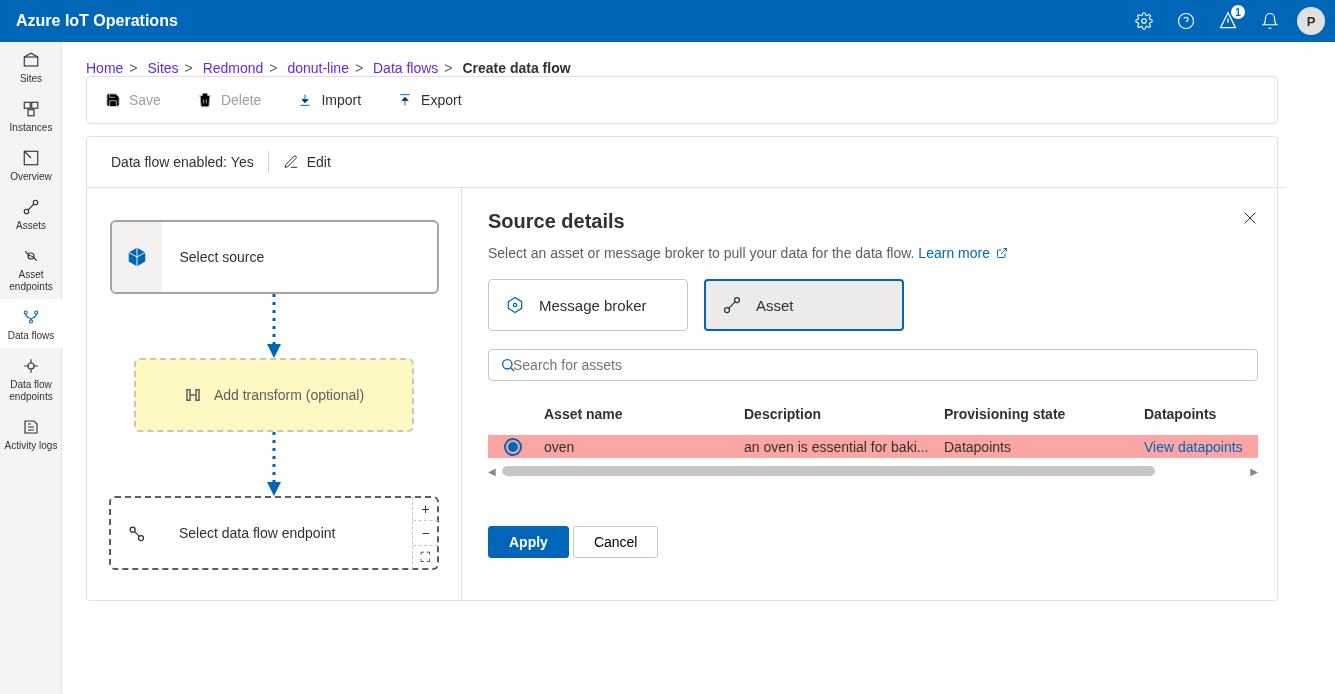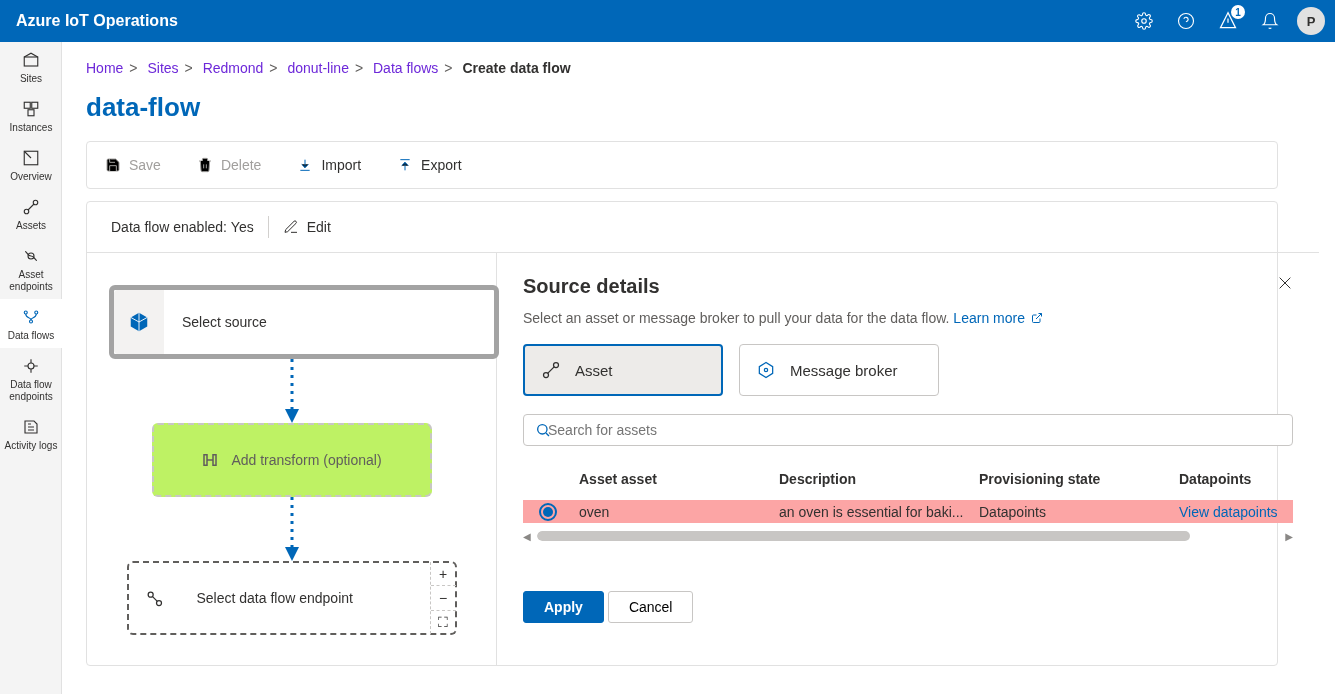--- a/index.html
+++ b/index.html
@@ -28,23 +28,23 @@
   .toolbar { display:flex; align-items:center; height:48px; border:1px solid #e1e1e1; border-radius:4px; padding:0 18px; margin-bottom:12px; gap:36px;}
   .tb-i { display:flex; gap:8px; cursor:pointer; }
   .tb-i.disabled, .tb-i.disabled * { color:#a19f9d; stroke:#a19f9d; cursor:default; }
   .tb-i:not(.disabled) svg { stroke:#0067b8; }
   .banner { display:flex; align-items:center; height:50px; padding:0 24px; }
   .pipe { width:1px; height:22px; background:#d2d0ce; margin:0 14px; }
   .edit { display:flex; align-items:center; gap:8px; cursor:pointer; }
   .diagram-row { display:flex; }
   .diagram-col { width:410px; border-top:1px solid #e1e1e1; border-right:1px solid #e1e1e1; padding:32px 22px 30px; }
   .node { position:relative; display:flex; align-items:center; height:74px; border-radius:6px; margin:0 auto; }
-  .n-src { width:390px; border:5px solid #a3a3a3; background:#fff; }
+  .n-src { width:329px; border:2px solid #a3a3a3; background:#fff; }
   .n-src-icon { width:50px; height:100%; display:flex; align-items:center; justify-content:center; background:#f3f2f1; border-radius:4px 0 0 4px; }
-  .n-tr { width:280px; border:2px dashed #c8c6c4; background:#bef264; color:#605e5c; justify-content:center; }
+  .n-tr { width:280px; border:2px dashed #c8c6c4; background:#fef9c3; color:#605e5c; justify-content:center; }
   .n-ep { width:330px; border:2px dashed #605e5c; background:#fff; }
   .n-lbl { padding:0 18px; font-size:14px; }
   .n-ep-icon { width:50px; height:100%; display:flex; align-items:center; justify-content:center; }
   .ep-btns { position:absolute; right:-1px; top:-1px; bottom:-1px; width:26px; border-left:1px dashed #c8c6c4; display:flex; flex-direction:column; }
   .ep-b{ flex:1; display:flex; align-items:center; justify-content:center; font-size:14px; cursor:pointer; }
   .ep-b + .ep-b { border-top:1px dashed #c8c6c4; }
   .conn { display:block; margin:0 auto; }
   .details-col { flex:1; border-top:1px solid #e1e1e1; padding:22px 26px; position:relative;}
   .close-x { position:absolute; top:22px; right:26px; cursor:pointer; }
   h2.det-title { margin:0 0 12px; font-size:20px; font-weight:600; }
@@ -179,21 +179,20 @@
   <div class="inner">
     <div class="crumbs">
       <a>Home</a><span class="sep">&gt;</span>
       <a>Sites</a><span class="sep">&gt;</span>
       <a>Redmond</a><span class="sep">&gt;</span>
       <a>donut-line</a><span class="sep">&gt;</span>
       <a>Data flows</a><span class="sep">&gt;</span>
       <span class="current">Create data flow</span>
     </div>
 
-    <h1 class="page-title">data-flow</h1>
 
     <div class="toolbar">
       <div class="tb-i disabled">
         <svg width="16" height="16" viewBox="0 0 24 24" stroke-width="1.5">
             <path d="M19 21H5a2 2 0 01-2-2V5a2 2 0 012-2h11l5 5v11a2 2 0 01-2 2z"></path>
             <polyline points="17 21 17 13 7 13 7 21"></polyline>
             <polyline points="7 3 7 8 15 8"></polyline>
           </svg>
         <span>Save</span>
       </div>
@@ -290,49 +289,49 @@
             <a><span>Learn more</span>
               <svg class="ext-ic" width="12" height="12" viewBox="0 0 24 24" stroke="#0067b8" fill="none" stroke-width="2">
                   <path d="M18 13v6a2 2 0 01-2 2H5a2 2 0 01-2-2V8a2 2 0 012-2h6"></path>
                   <polyline points="15 3 21 3 21 9"></polyline>
                   <line x1="10" y1="14" x2="21" y2="3"></line>
                 </svg>
             </a>
           </p>
 
           <div class="opt-row">
+            <div class="opt">
+              <svg width="20" height="20" viewBox="0 0 24 24" stroke="#0067b8" fill="none" stroke-width="1.5">
+                  <polygon points="12 3 4 8 4 16 12 21 20 16 20 8 12 3"></polygon>
+                  <circle cx="12" cy="12" r="2"></circle>
+                </svg>
+              <span class="o-lbl">Message broker</span>
+            </div>
             <div class="opt sel">
               <svg width="20" height="20" viewBox="0 0 24 24" stroke="#323130" fill="none" stroke-width="1.5">
                   <circle cx="6" cy="18" r="3"></circle>
                   <circle cx="18" cy="6" r="3"></circle>
                   <path d="M8 16L16 8"></path>
                 </svg>
               <span class="o-lbl">Asset</span>
-            </div>
-            <div class="opt">
-              <svg width="20" height="20" viewBox="0 0 24 24" stroke="#0067b8" fill="none" stroke-width="1.5">
-                  <polygon points="12 3 4 8 4 16 12 21 20 16 20 8 12 3"></polygon>
-                  <circle cx="12" cy="12" r="2"></circle>
-                </svg>
-              <span class="o-lbl">Message broker</span>
             </div>
           </div>
 
           <div class="search-wrap">
             <svg width="16" height="16" viewBox="0 0 24 24" stroke="#0067b8" fill="none" stroke-width="2">
                 <circle cx="11" cy="11" r="7"></circle>
                 <line x1="21" y1="21" x2="16.5" y2="16.5"></line>
               </svg>
             <input class="search-in" placeholder="Search for assets" style="">
           </div>
 
           <div class="tbl">
             <div class="thead">
               <div class="th c-sel"></div>
-              <div class="th c-nm">Asset asset</div>
+              <div class="th c-nm">Asset name</div>
               <div class="th c-ds">Description</div>
               <div class="th c-ps">Provisioning state</div>
               <div class="th c-dp">Datapoints</div>
             </div>
             <div class="trow">
               <div class="td c-sel">
                   <div class="radio on"></div>
                 </div>
               <div class="td c-nm">oven</div>
               <div class="td c-ds ellip">an oven is essential for baki...</div>

